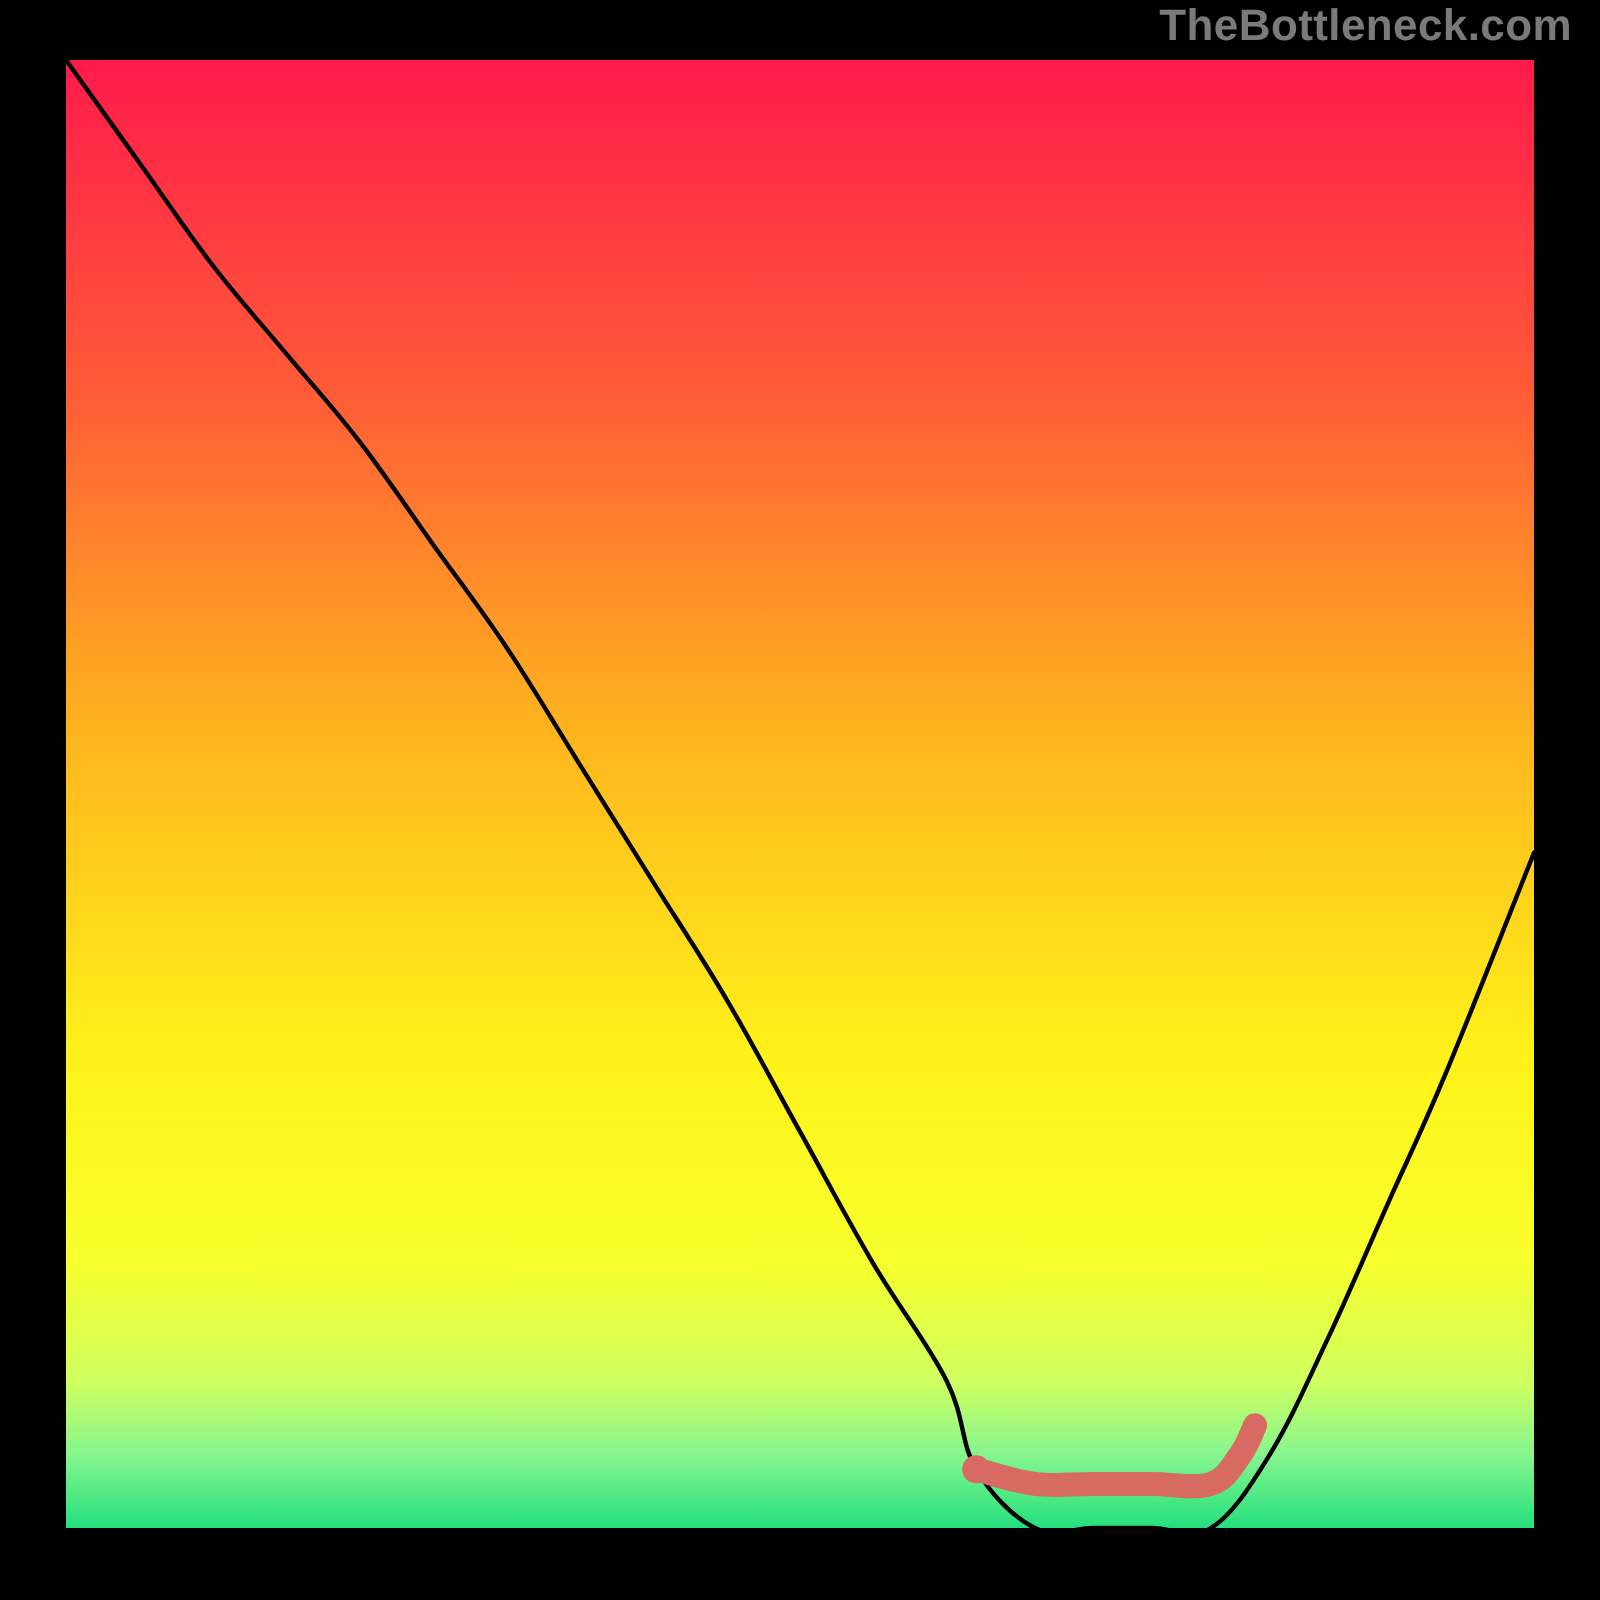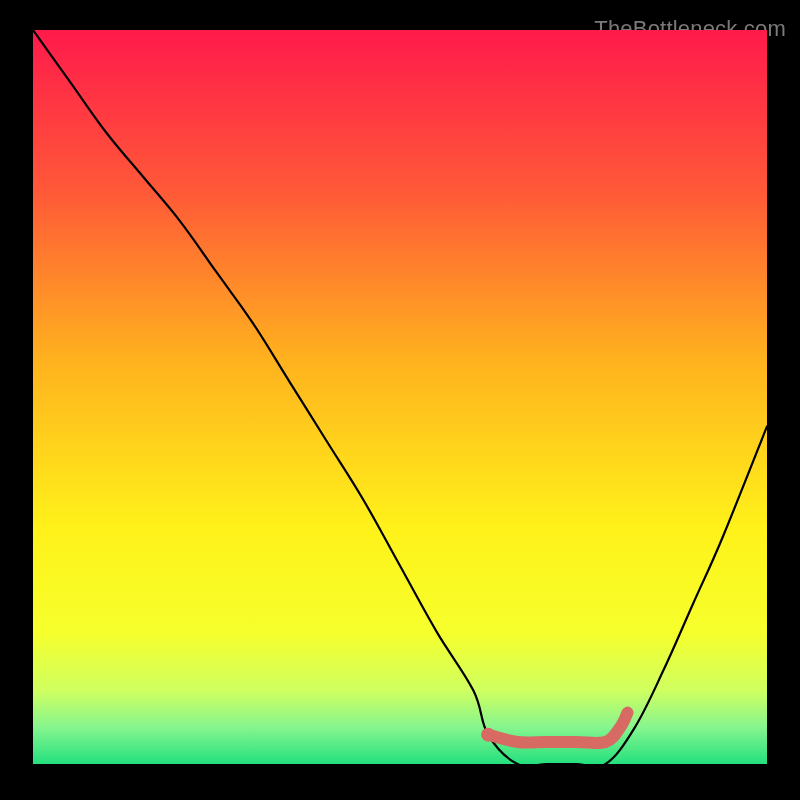--- a/index.html
+++ b/index.html
@@ -1,20 +1,20 @@
 <!DOCTYPE html>
 <html><head>
 <meta charset="utf-8">
 <style>
   html,body{margin:0;padding:0;width:800px;height:800px;background:#000;}
   .frame{position:relative;width:800px;height:800px;background:#000;}
   .attribution{
-    position:absolute;top:16px;right:14px;
+    position:absolute;top:0;right:14px;
     font-family:Arial,Helvetica,sans-serif;
-    font-size:22px;color:#7a7a7a;font-weight:400;
+    font-size:22px;color:#7a7a7a;font-weight:700;
     letter-spacing:0.2px;
   }
   .plot{position:absolute;left:33px;top:30px;width:734px;height:734px;}
   svg{display:block;}
 </style>
 </head>
 <body>
 
 <div class="frame">
   <div class="attribution">TheBottleneck.com</div>

